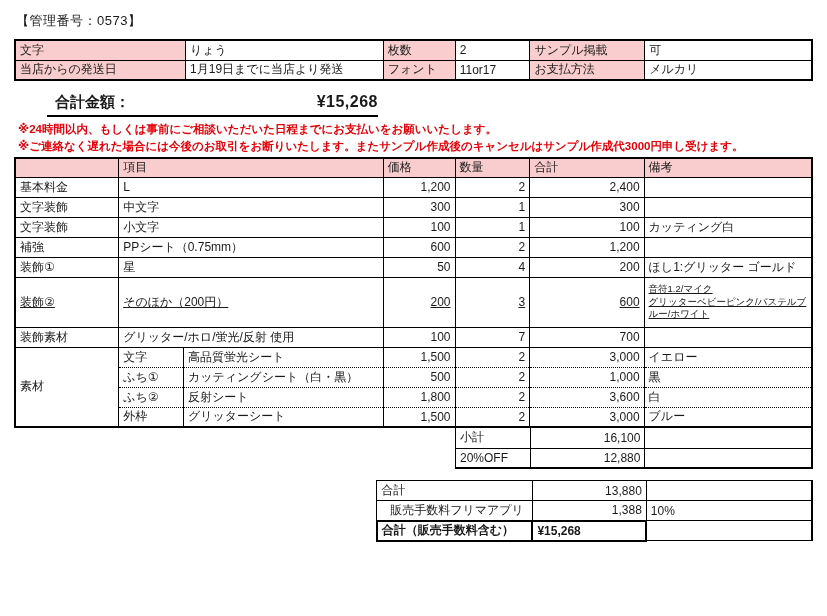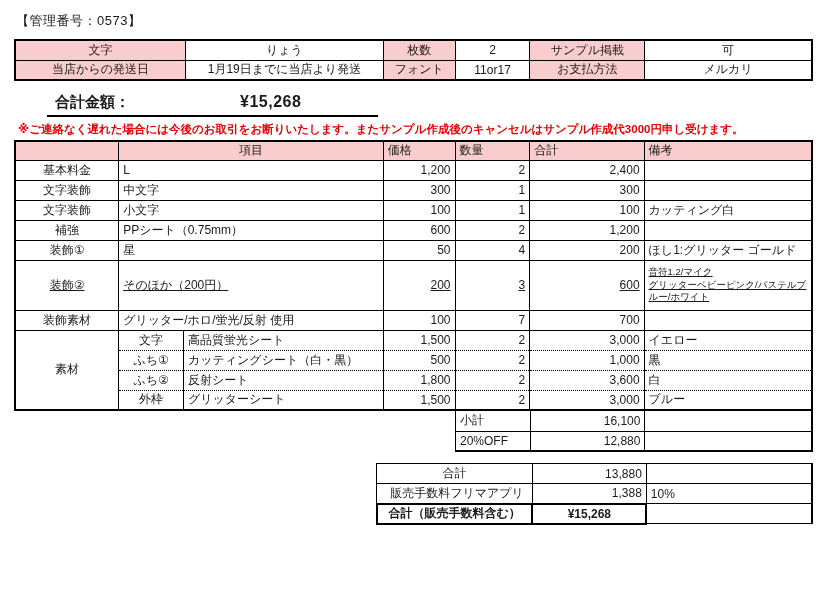--- a/index.html
+++ b/index.html
@@ -25,33 +25,34 @@
     padding: 0 4px;
     height: 20px;
     font-size: 12px;
     overflow: hidden;
     vertical-align: middle;
     white-space: nowrap;
   }
   table.boxed { border: 2px solid var(--grid_line); }
 
   .pink { background: var(--accent_pink); }
-  .center { text-align: center; }
+  .center { }
   .num { text-align: right; }
   .bold { font-weight: bold; }
 
   .info-table td { height: 18px; }
 
   .total-line {
     width: 331px;
     margin: 12px 0 4px 33px;
     padding: 0 0 3px 8px;
     border-bottom: 2px solid var(--grid_line);
     display: flex;
     align-items: baseline;
+    justify-content: space-between;
   }
   .total-line .tl-label { font-size: 15px; font-weight: bold; }
   .total-line .tl-amount { font-size: 16px; font-weight: bold; margin-left: 110px; letter-spacing: 0.5px; }
 
   .notes { margin: 2px 0 2px 4px; }
   .notes .note-line {
     color: var(--note_red);
     font-weight: bold;
     font-size: 11.5px;
     line-height: 17px;
@@ -117,20 +118,21 @@
     </tr>
   </tbody>
     </table>
 
   <div class="total-line">
     <span class="tl-label">合計金額：</span>
     <span class="tl-amount">¥15,268</span>
   </div>
 
   <div class="notes">
+    <div class="note-line">※24時間以内、もしくは事前にご相談いただいた日程までにお支払いをお願いいたします。</div>
     <div class="note-line">※ご連絡なく遅れた場合には今後のお取引をお断りいたします。またサンプル作成後のキャンセルはサンプル作成代3000円申し受けます。</div>
   </div>
 
   <table class="grid boxed main-table">
     <colgroup>
         <col style="width:104px">
         <col style="width:65px">
         <col style="width:200px">
         <col style="width:72px">
         <col style="width:75px">

